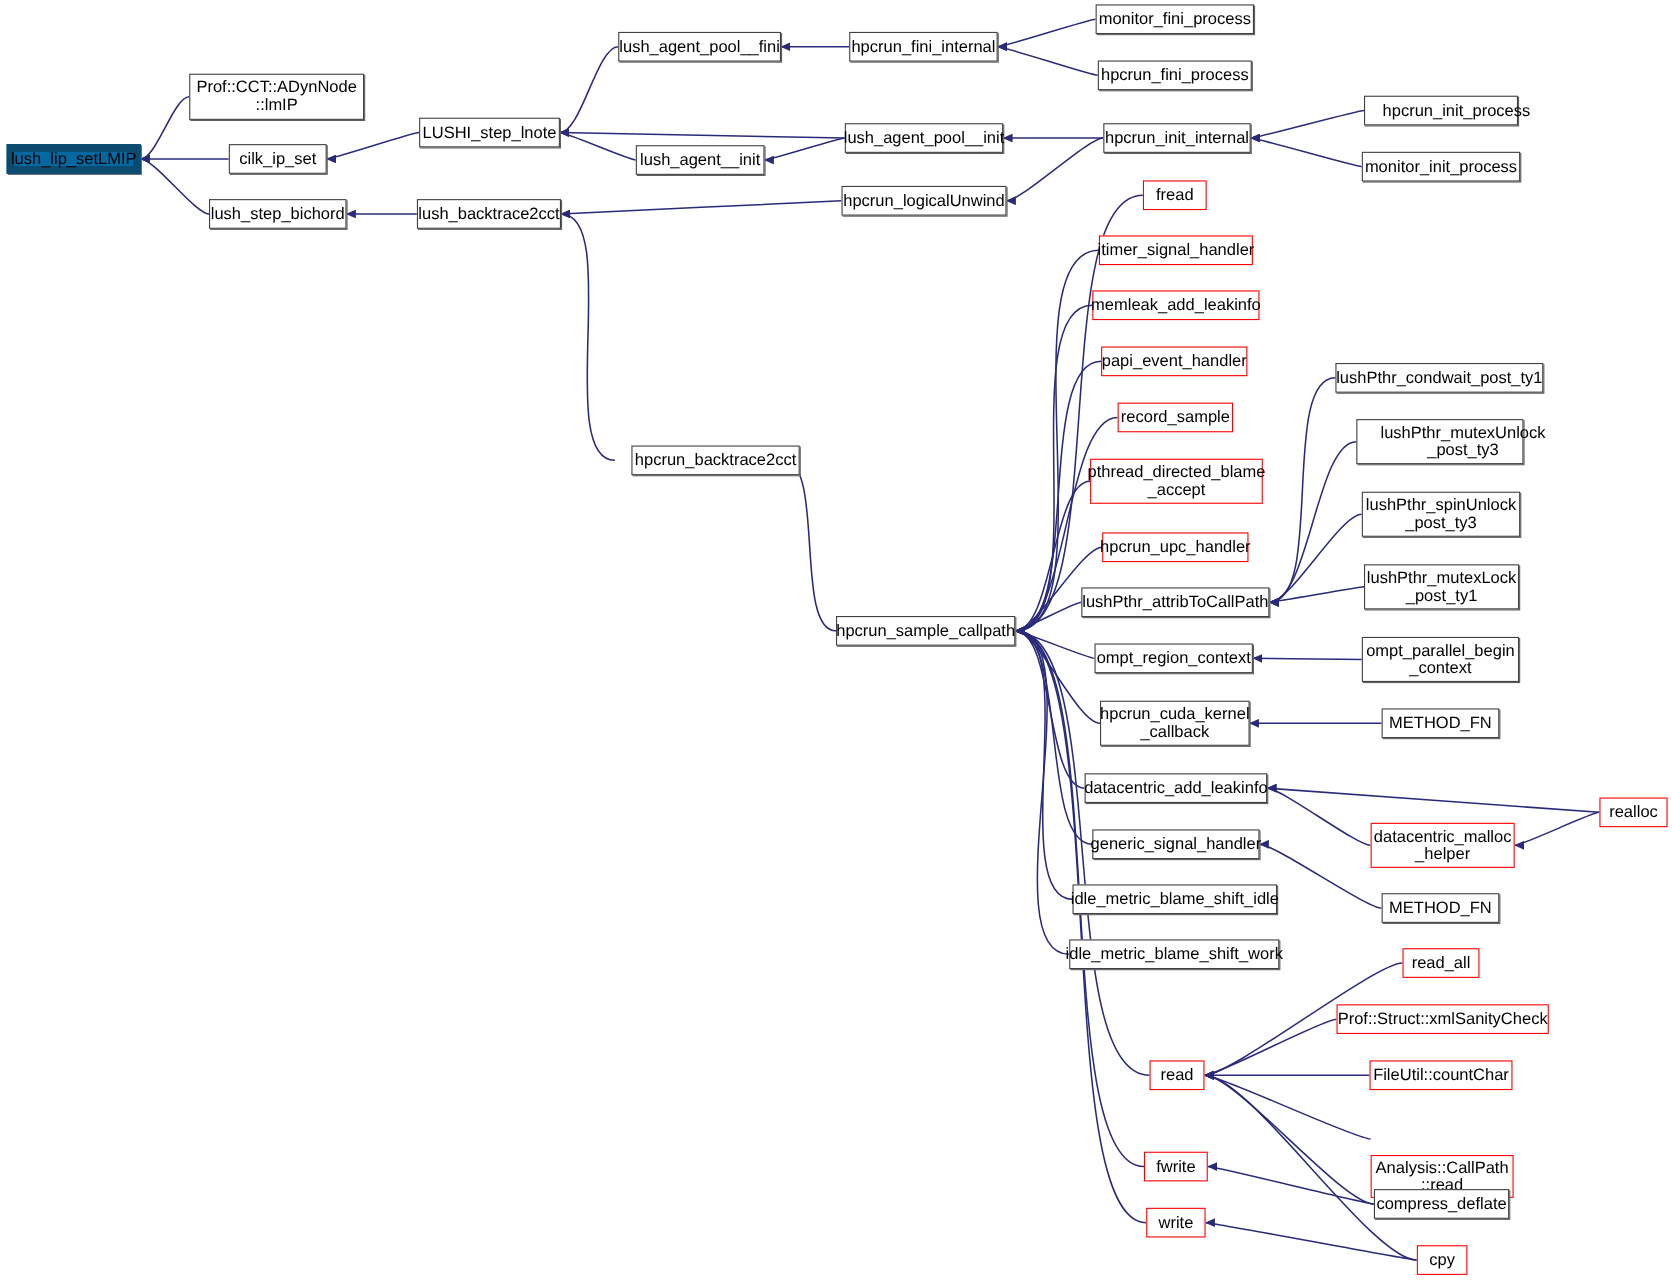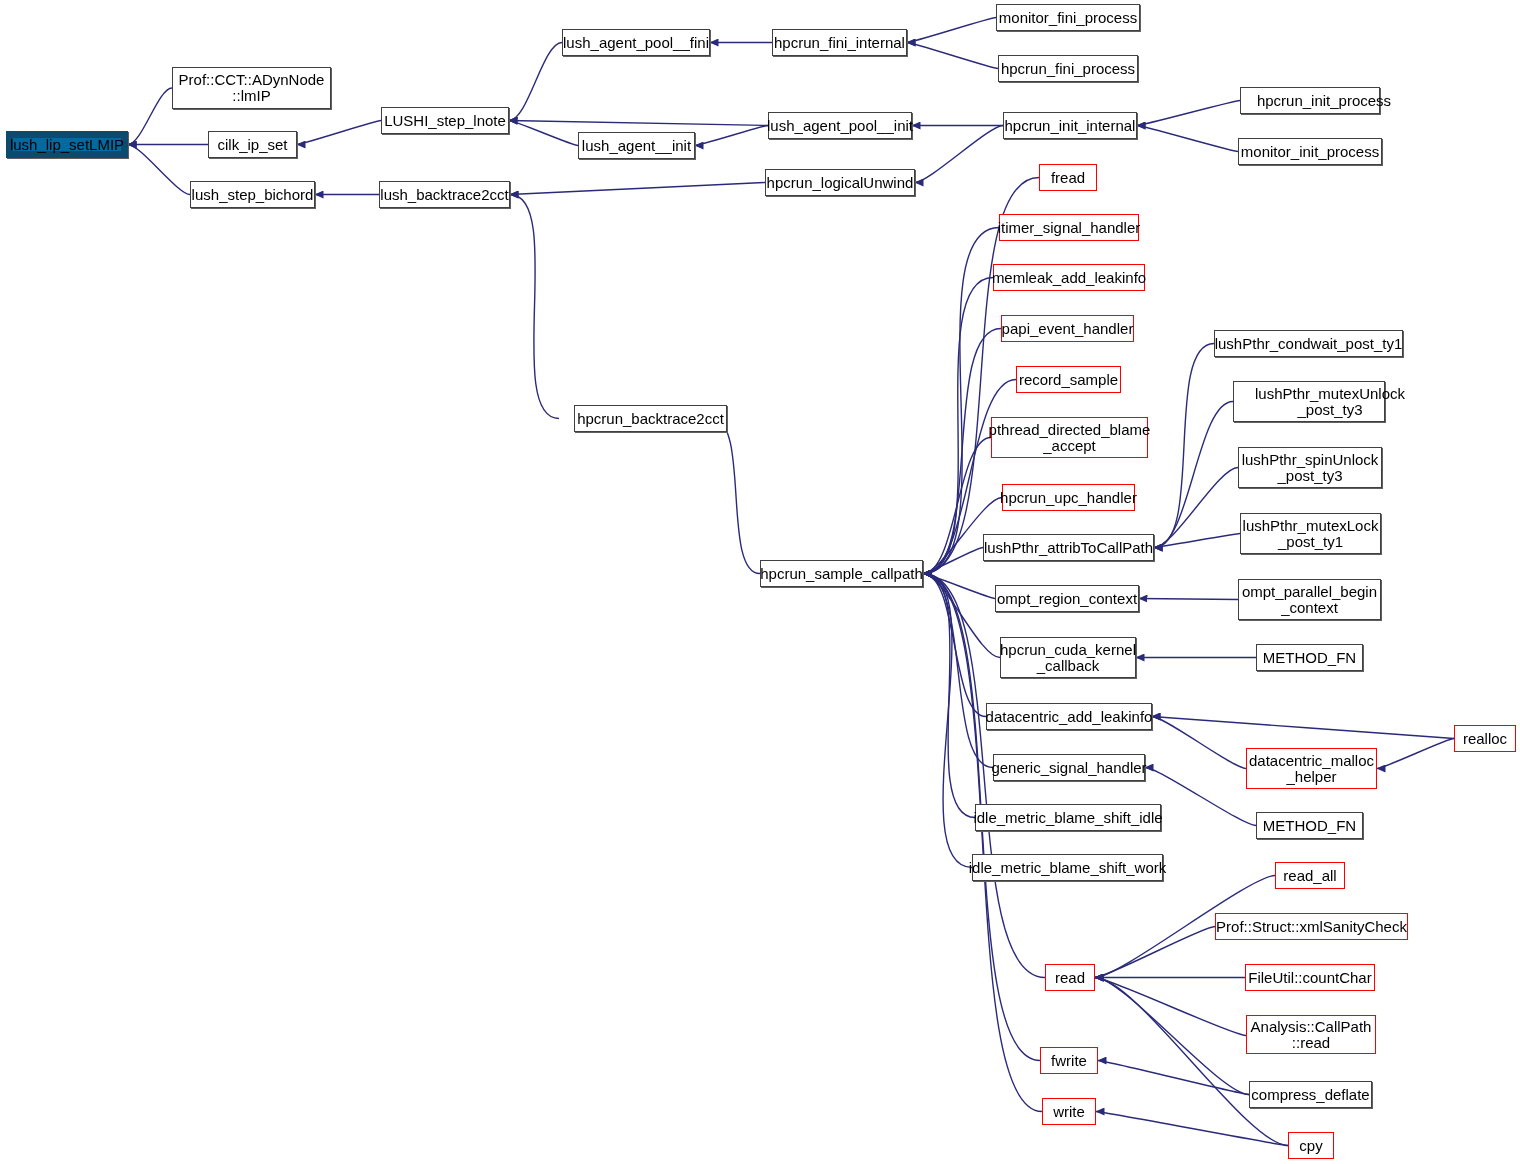--- a/index.html
+++ b/index.html
@@ -141,21 +141,21 @@
       <div class="node gray" style="left: 1238px; top: 579px; width: 143px; height: 41px;"><span>ompt_parallel_begin
 _context</span></div>
       <div class="node gray" style="left: 1256px; top: 644px; width: 107px; height: 27px;"><span>METHOD_FN</span></div>
       <div class="node red" style="left: 1454px; top: 725px; width: 62px; height: 27px;"><span>realloc</span></div>
       <div class="node red" style="left: 1246px; top: 748px; width: 131px; height: 41px;"><span>datacentric_malloc
 _helper</span></div>
       <div class="node gray" style="left: 1256px; top: 812px; width: 107px; height: 27px;"><span>METHOD_FN</span></div>
       <div class="node red" style="left: 1275px; top: 862px; width: 70px; height: 27px;"><span>read_all</span></div>
       <div class="node red" style="left: 1215px; top: 913px; width: 193px; height: 27px;"><span>Prof::Struct::xmlSanityCheck</span></div>
       <div class="node red" style="left: 1245px; top: 964px; width: 130px; height: 27px;"><span>FileUtil::countChar</span></div>
-      <div class="node red" style="left: 1246px; top: 1015px; width: 130px; height: 39px;"><span>Analysis::CallPath
+      <div class="node red" style="left: 1246px; top: 1050px; width: 130px; height: 39px;"><span>Analysis::CallPath
 ::read</span></div>
       <div class="node gray" style="left: 1249px; top: 1081px; width: 123px; height: 27px;"><span>compress_deflate</span></div>
       <div class="node red" style="left: 1045px; top: 964px; width: 50px; height: 27px;"><span>read</span></div>
       <div class="node red" style="left: 1040px; top: 1047px; width: 58px; height: 27px;"><span>fwrite</span></div>
       <div class="node red" style="left: 1042px; top: 1098px; width: 54px; height: 27px;"><span>write</span></div>
       <div class="node red" style="left: 1288px; top: 1132px; width: 46px; height: 27px;"><span>cpy</span></div>
     </div>
 </div>
 
 </body></html>

